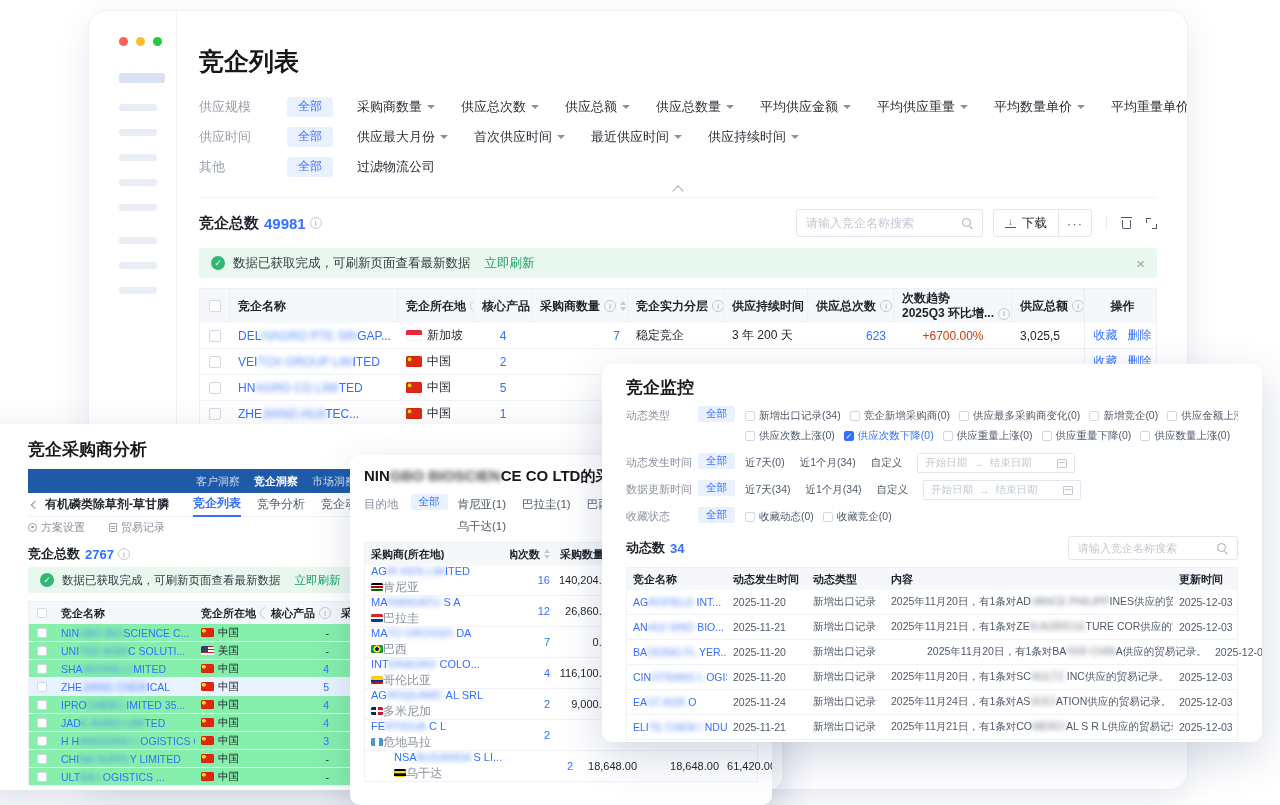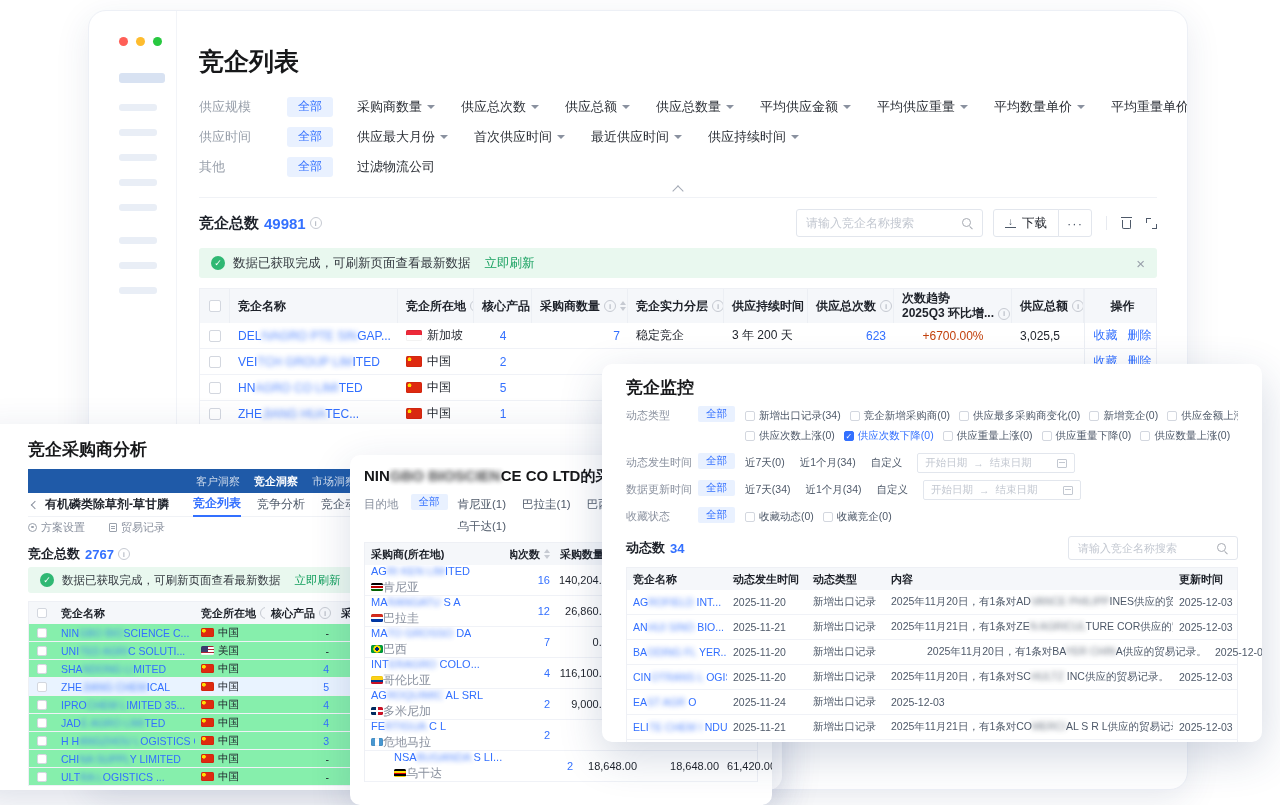--- a/index.html
+++ b/index.html
@@ -1035,20 +1035,23 @@
       <div class="mo-row">
         <div class="mo-cell" style="width: 100px;">
           <span class="link"><span>EA</span><span class="bl">ST AGR</span><span> O</span></span>
         </div>
         <div class="mo-cell" style="width: 80px;">
           <span>2025-11-24</span>
         </div>
         <div class="mo-cell" style="width: 78px;">
           <span>新增出口记录</span>
         </div>
+        <div class="mo-cell" style="width: 288px;">
+          <span><span>2025年11月24日，有1条对AS</span><span class="bl">SOCI</span><span>ATION供应的贸易记录。</span></span>
+        </div>
         <div class="mo-cell" style="width: 66px;">
           <span>2025-12-03</span>
         </div>
       </div>
       <div class="mo-row">
         <div class="mo-cell" style="width: 100px;">
           <span class="link"><span>ELI</span><span class="bl">TE CHEM I</span><span> NDU...</span></span>
         </div>
         <div class="mo-cell" style="width: 80px;">
           <span>2025-11-21</span>

